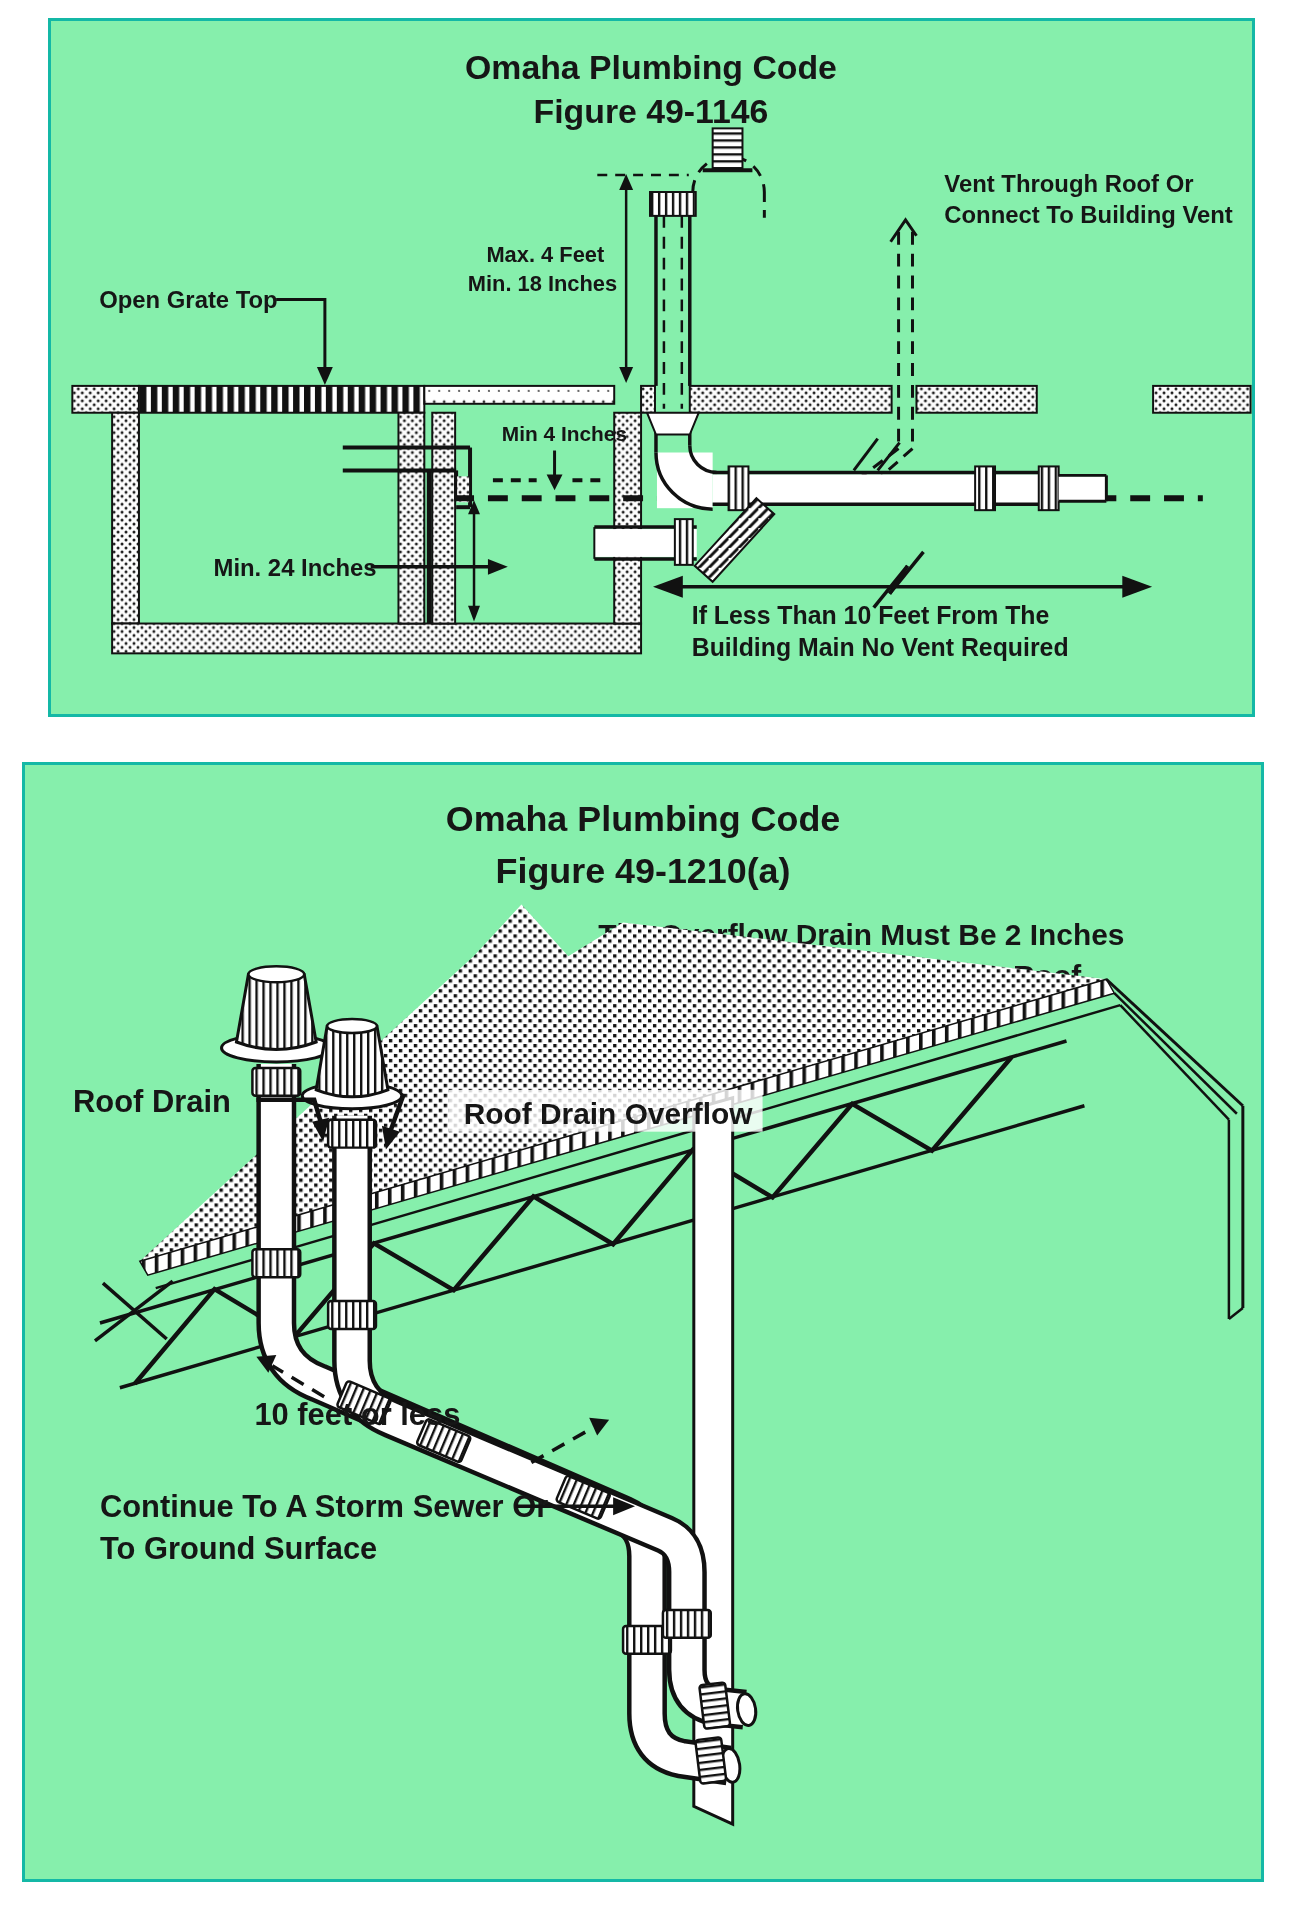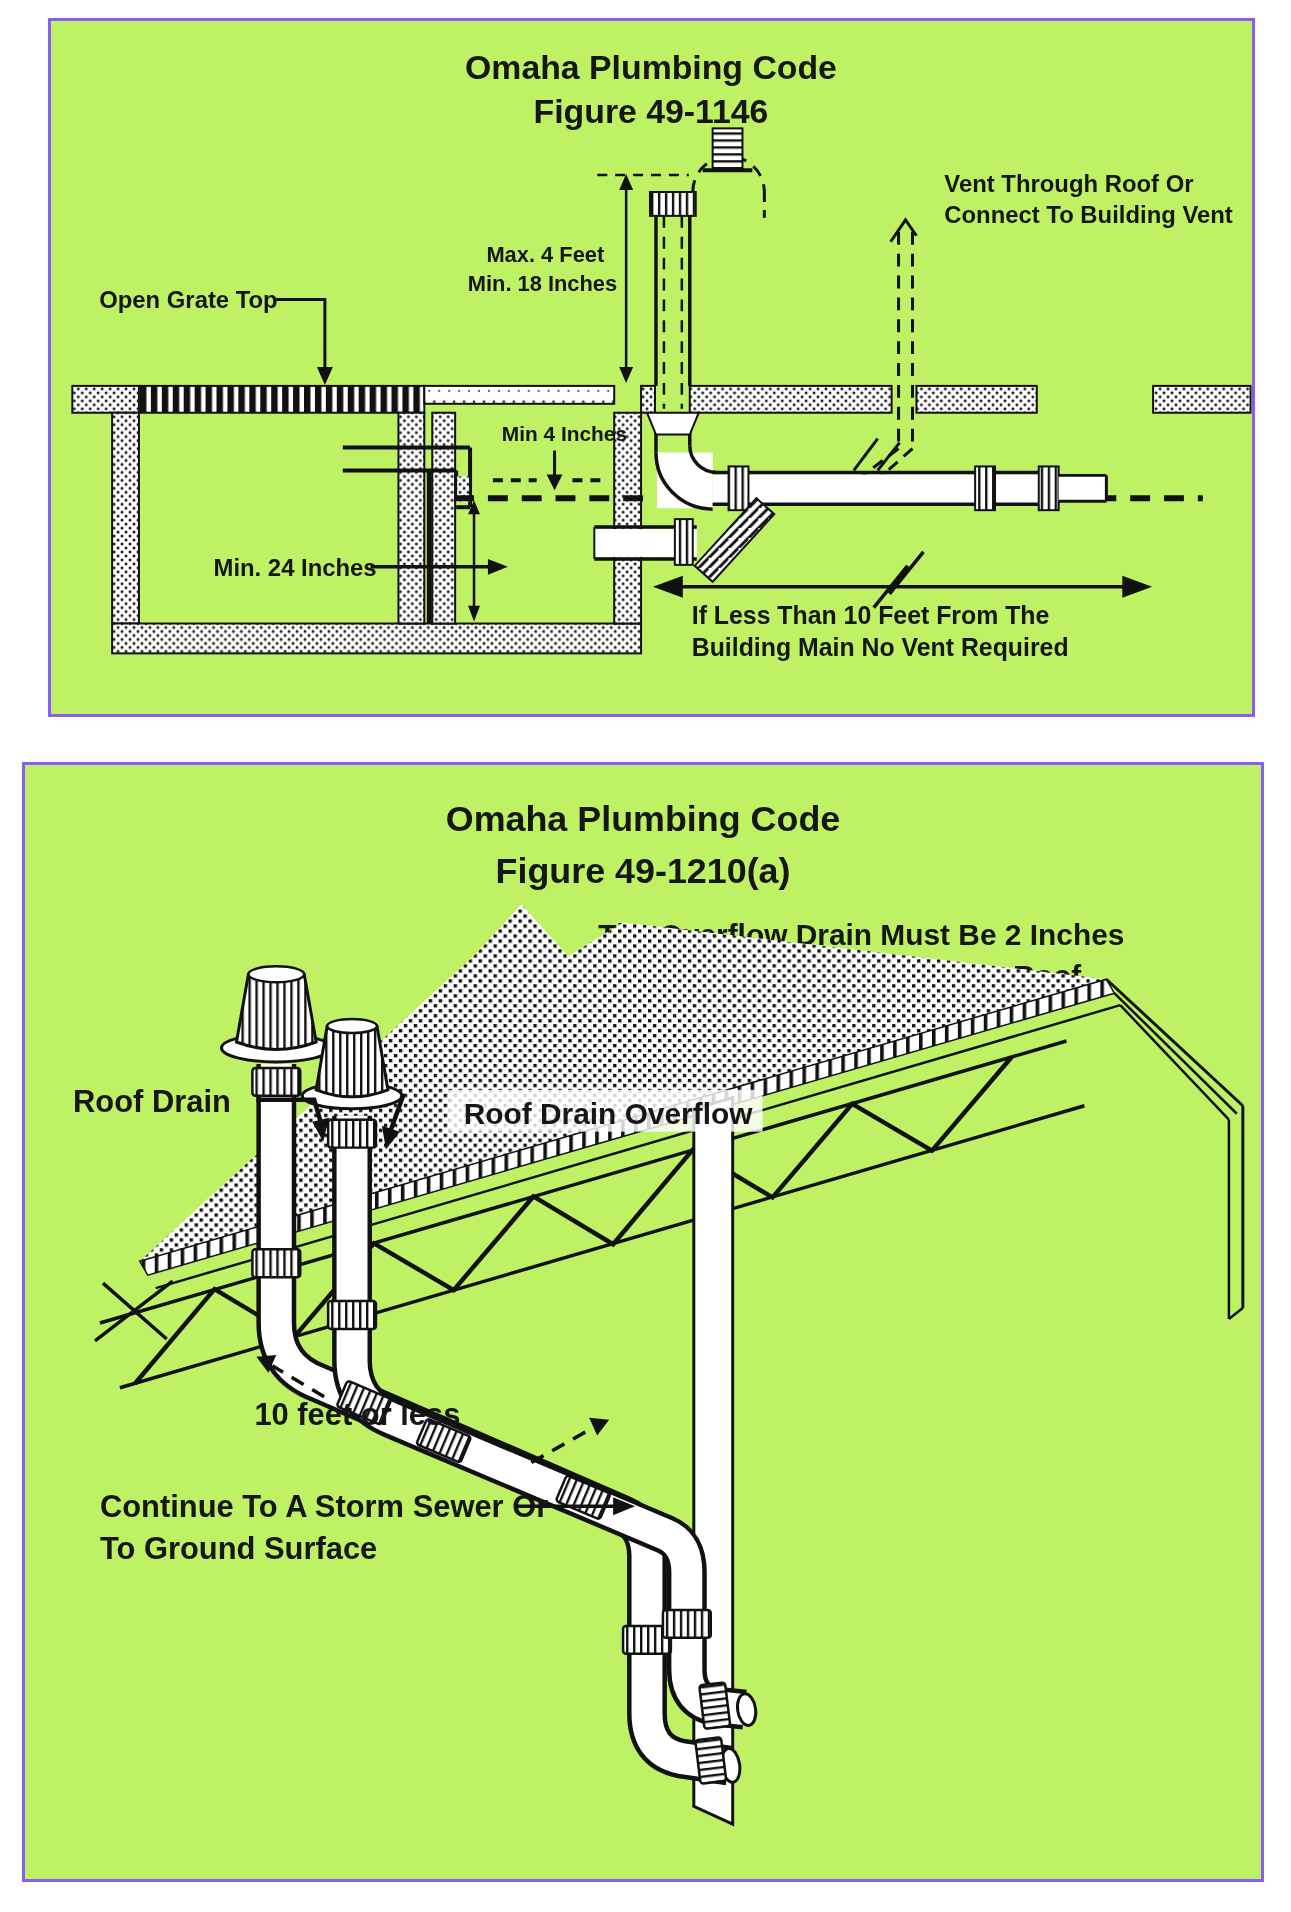--- a/index.html
+++ b/index.html
@@ -1,20 +1,20 @@
 <!DOCTYPE html>
 <html><head>
 <meta charset="utf-8">
 <style>
   html,body{margin:0;padding:0;background:#ffffff;}
   body{
     width:1291px;height:1912px;position:relative;overflow:hidden;
     font-family:"Liberation Sans", sans-serif;color:#161616;
   }
-  .panel{position:absolute;border:3px solid #8b5cf6;background:#bef264;box-sizing:border-box;}
+  .panel{position:absolute;border:3px solid #14b8a6;background:#86efac;box-sizing:border-box;}
   #panel1{left:48px;top:18px;width:1207px;height:699px;}
   #panel2{left:22px;top:762px;width:1242px;height:1120px;}
   .panel svg{position:absolute;left:0;top:0;}
   text{fill:#161616;font-family:"Liberation Sans", sans-serif;font-weight:700;}
 </style>
 </head>
 <body>
 
 <div class="panel" id="panel1">
 <svg width="1201" height="693" viewBox="0 0 1205 697">

